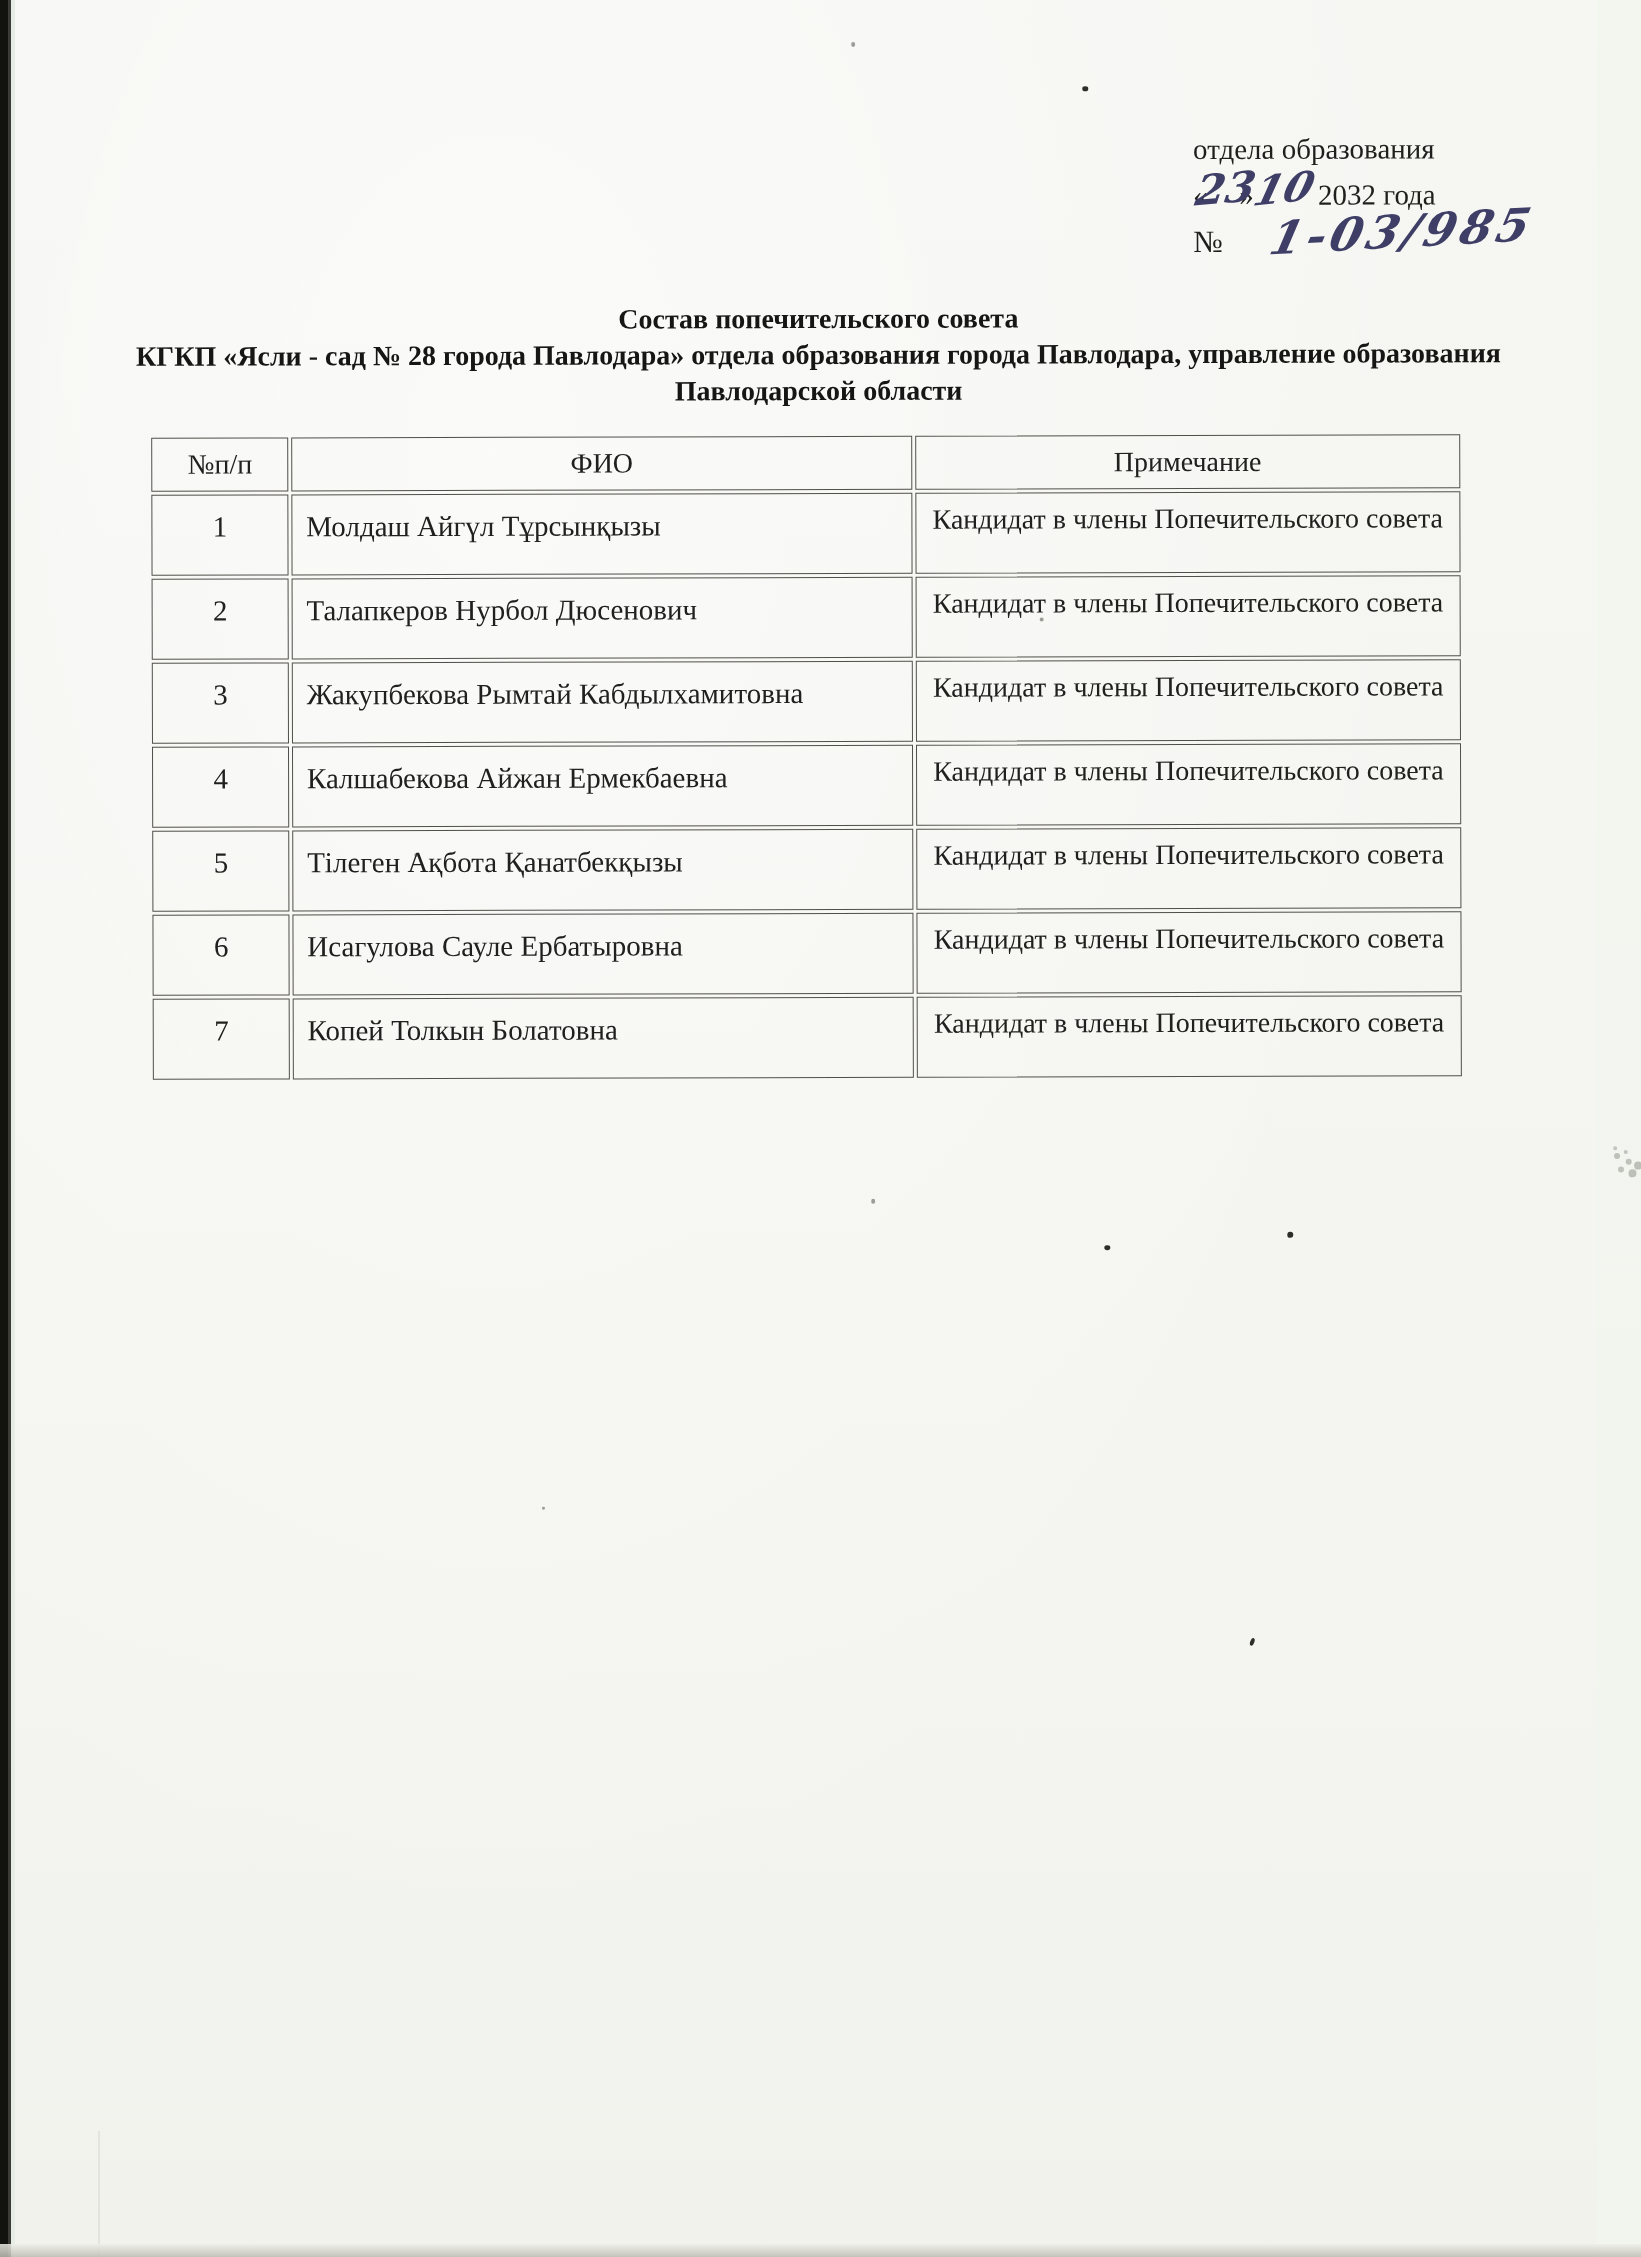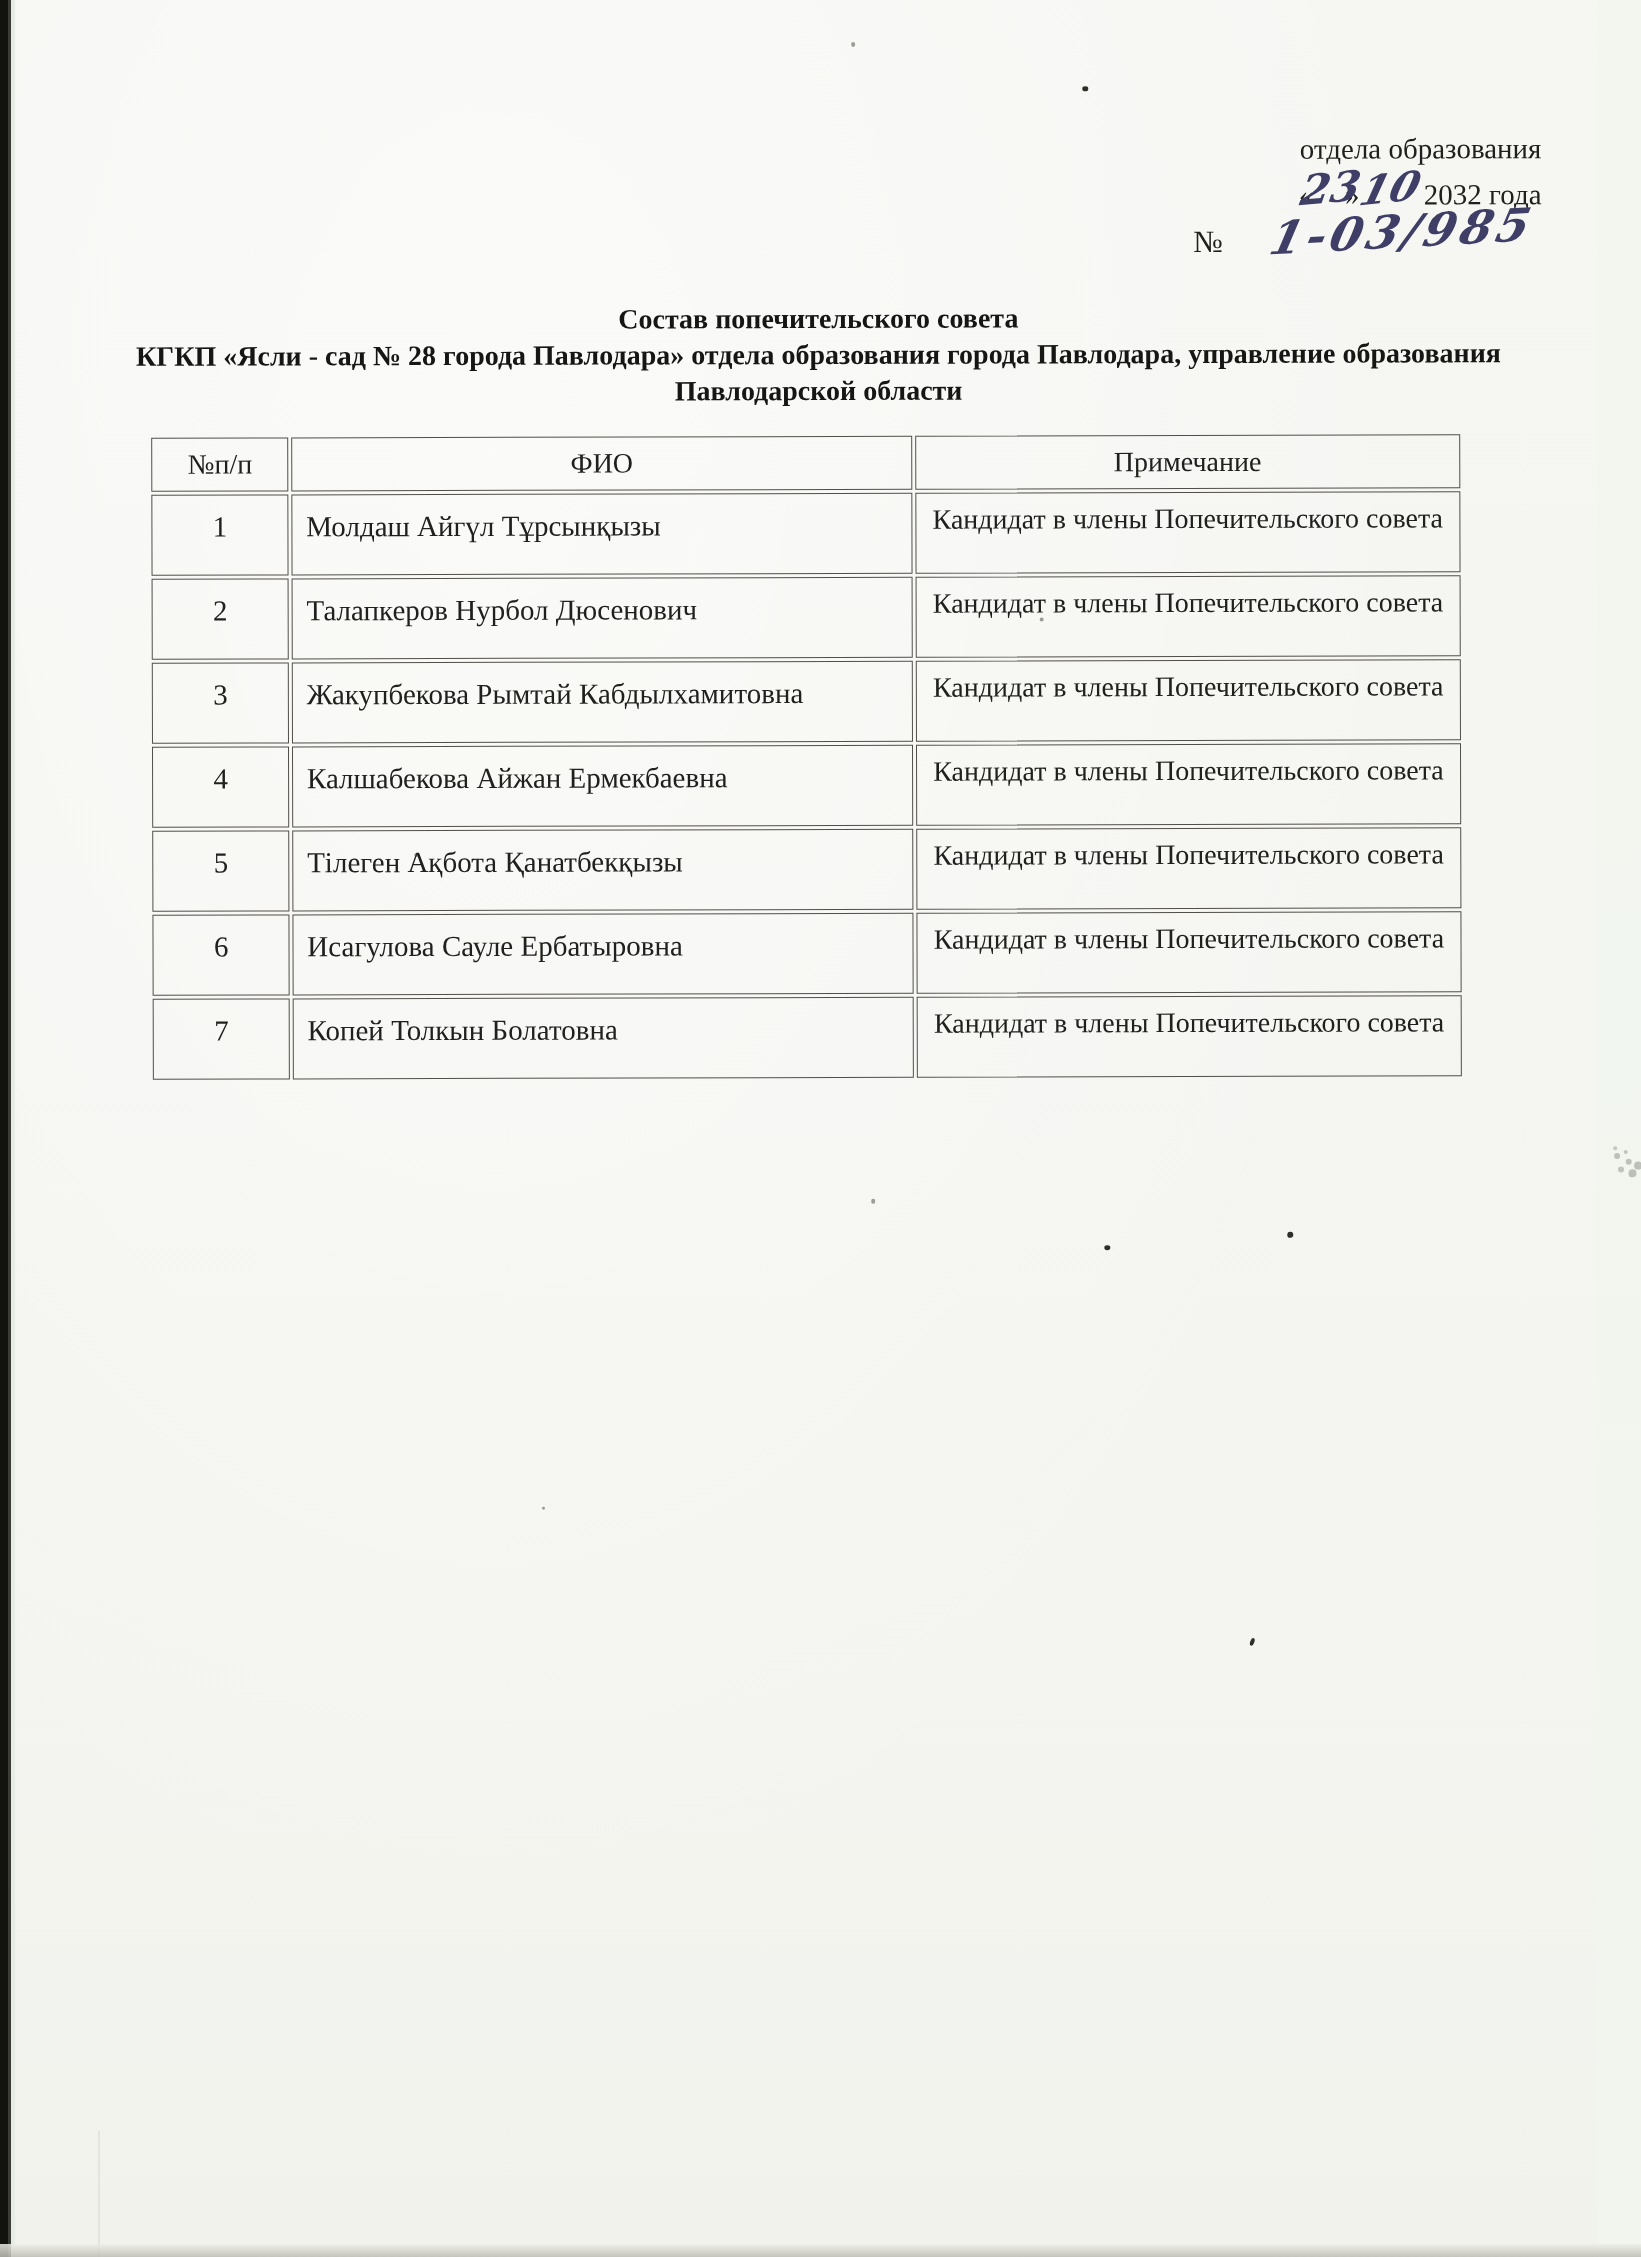--- a/index.html
+++ b/index.html
@@ -39,21 +39,21 @@
   .crease {
     position: absolute; left: 98px; bottom: 0; width: 1.9px; height: 126px;
     background: rgba(60,60,55,.08);
   }
 
   .scan-content { position: absolute; inset: 0; transform: rotate(-0.15deg); }
 
   
   .header-right {
     position: absolute; top: 131px; right: 97px;
-    text-align: right; font-size: 29px; line-height: 39px;
+    text-align: left; font-size: 29px; line-height: 39px;
     white-space: nowrap;
   }
   .header-right .date-line { margin-top: 1.9px; }
   .hw {
     font-family: "DejaVu Serif", serif;
     font-style: italic; font-weight: bold;
     color: #3e3e66;
   }
   .hw-day {
     display: inline-block; font-size: 42px;

